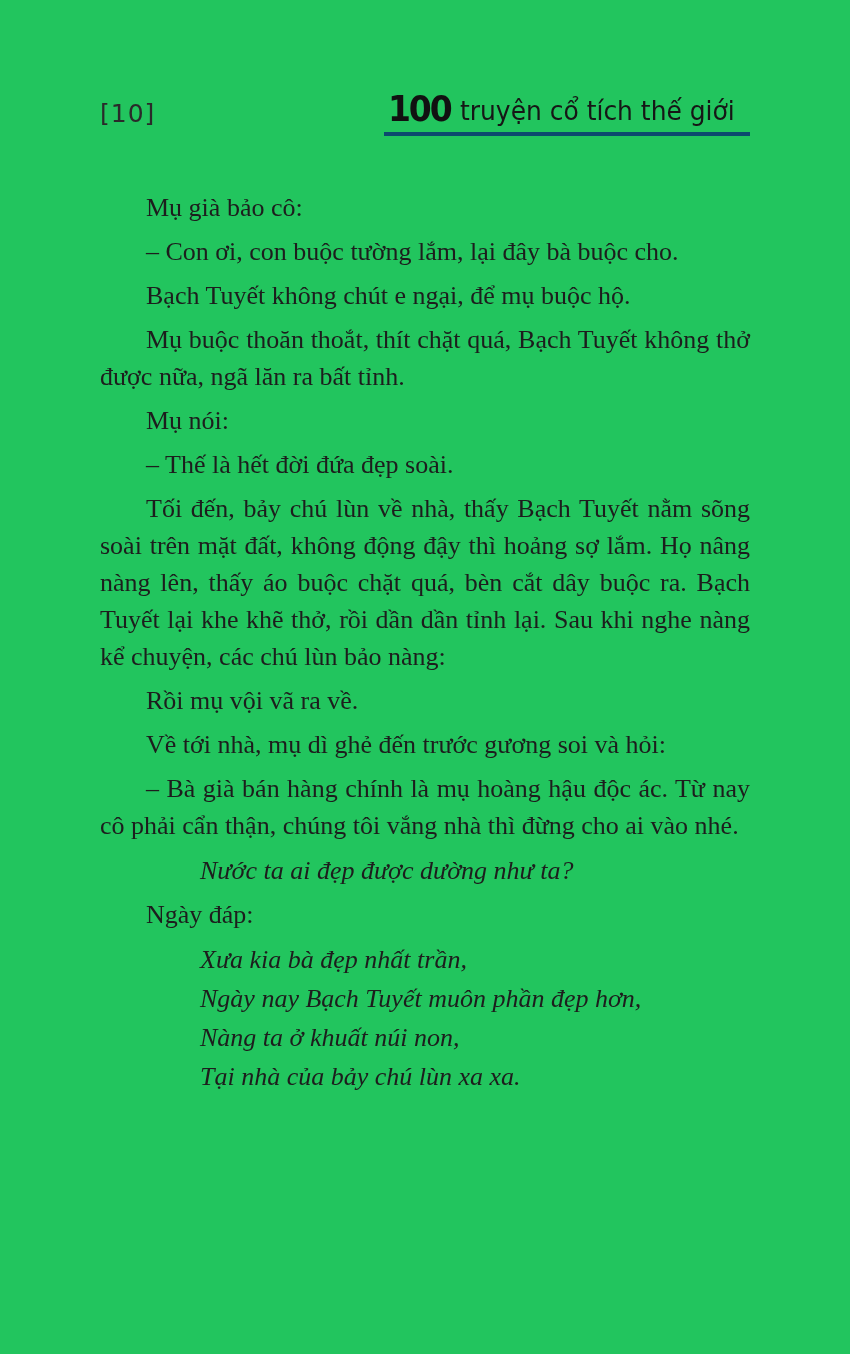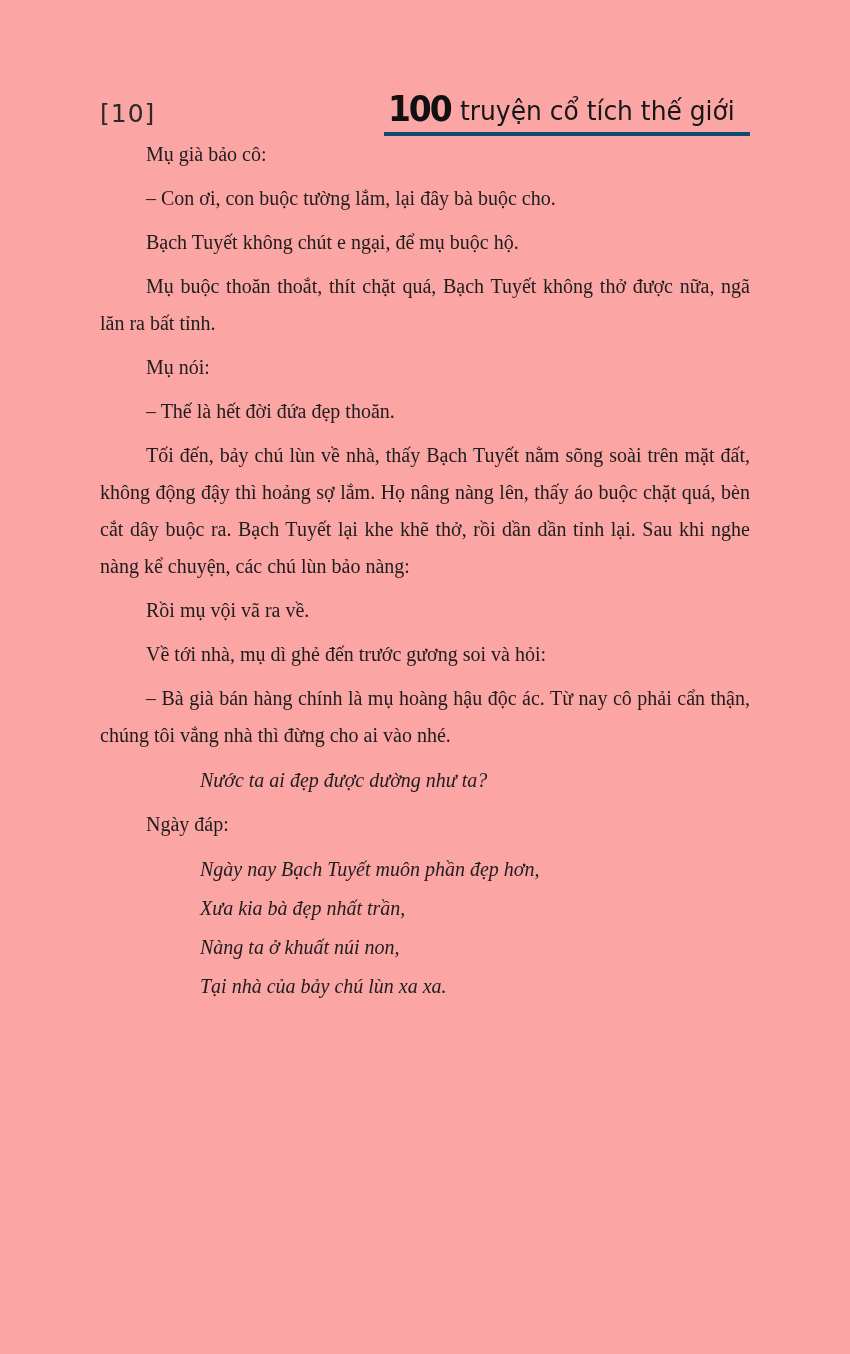--- a/index.html
+++ b/index.html
@@ -4,21 +4,21 @@
 <style>
   html, body {
     margin: 0;
     padding: 0;
     background: #ffffff;
   }
   .page {
     position: relative;
     width: 850px;
     height: 1354px;
-    background: #fca5a5;
+    background: #22c55e;
     box-sizing: border-box;
     padding: 90px 100px 6px 100px;
     overflow: hidden;
     font-family: "Liberation Serif", "DejaVu Serif", serif;
     color: #1d1d1d;
   }
   .header {
     display: flex;
     justify-content: space-between;
     align-items: flex-end;
@@ -52,21 +52,22 @@
     font-family: "DejaVu Sans", sans-serif;
     font-size: 26px;
     color: #161616;
     line-height: 1;
     letter-spacing: 0px;
     transform: scaleX(0.96);
     transform-origin: left bottom;
     white-space: nowrap;
   }
   .body-text {
-    font-size: 20px;
+    margin-top: 53px;
+    font-size: 26px;
   }
   .para {
     margin: 0 0 7px 0;
     text-align: justify;
     text-indent: 46px;
     line-height: 37px;
   }
   .verse {
     margin: 1px 0 6px 0;
   }
@@ -89,29 +90,29 @@
       <span class="brand-title">truyện cổ tích thế giới</span>
     </div>
   </div>
 
   <div class="body-text">
       <p class="para">Mụ già bảo cô:</p>
       <p class="para">– Con ơi, con buộc tường lắm, lại đây bà buộc cho.</p>
       <p class="para">Bạch Tuyết không chút e ngại, để mụ buộc hộ.</p>
       <p class="para">Mụ buộc thoăn thoắt, thít chặt quá, Bạch Tuyết không thở được nữa, ngã lăn ra bất tỉnh.</p>
       <p class="para">Mụ nói:</p>
-      <p class="para">– Thế là hết đời đứa đẹp thoăn.</p>
+      <p class="para">– Thế là hết đời đứa đẹp soài.</p>
       <p class="para">Tối đến, bảy chú lùn về nhà, thấy Bạch Tuyết nằm sõng soài trên mặt đất, không động đậy thì hoảng sợ lắm. Họ nâng nàng lên, thấy áo buộc chặt quá, bèn cắt dây buộc ra. Bạch Tuyết lại khe khẽ thở, rồi dần dần tỉnh lại. Sau khi nghe nàng kể chuyện, các chú lùn bảo nàng:</p>
       <p class="para">Rồi mụ vội vã ra về.</p>
       <p class="para">Về tới nhà, mụ dì ghẻ đến trước gương soi và hỏi:</p>
       <p class="para">– Bà già bán hàng chính là mụ hoàng hậu độc ác. Từ nay cô phải cẩn thận, chúng tôi vắng nhà thì đừng cho ai vào nhé.</p>
       <div class="verse">
         <p class="verse-line">Nước ta ai đẹp được dường như ta?</p>
       </div>
       <p class="para">Ngày đáp:</p>
       <div class="verse">
+        <p class="verse-line">Xưa kia bà đẹp nhất trần,</p>
         <p class="verse-line">Ngày nay Bạch Tuyết muôn phần đẹp hơn,</p>
-        <p class="verse-line">Xưa kia bà đẹp nhất trần,</p>
         <p class="verse-line">Nàng ta ở khuất núi non,</p>
         <p class="verse-line">Tại nhà của bảy chú lùn xa xa.</p>
       </div>
     </div>
 </div>
 
 </body></html>

